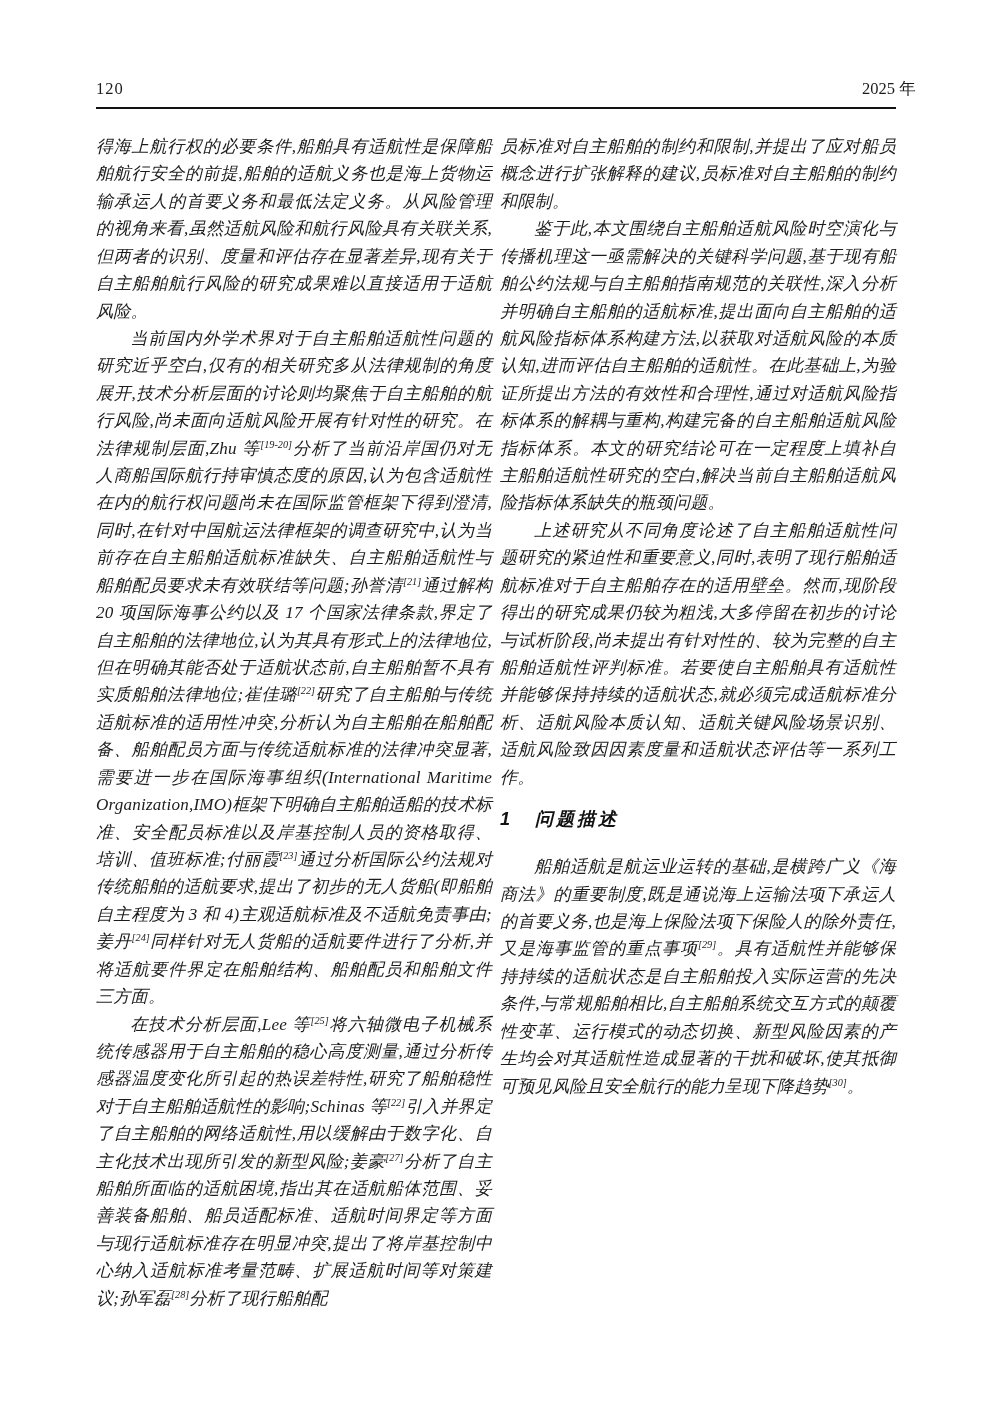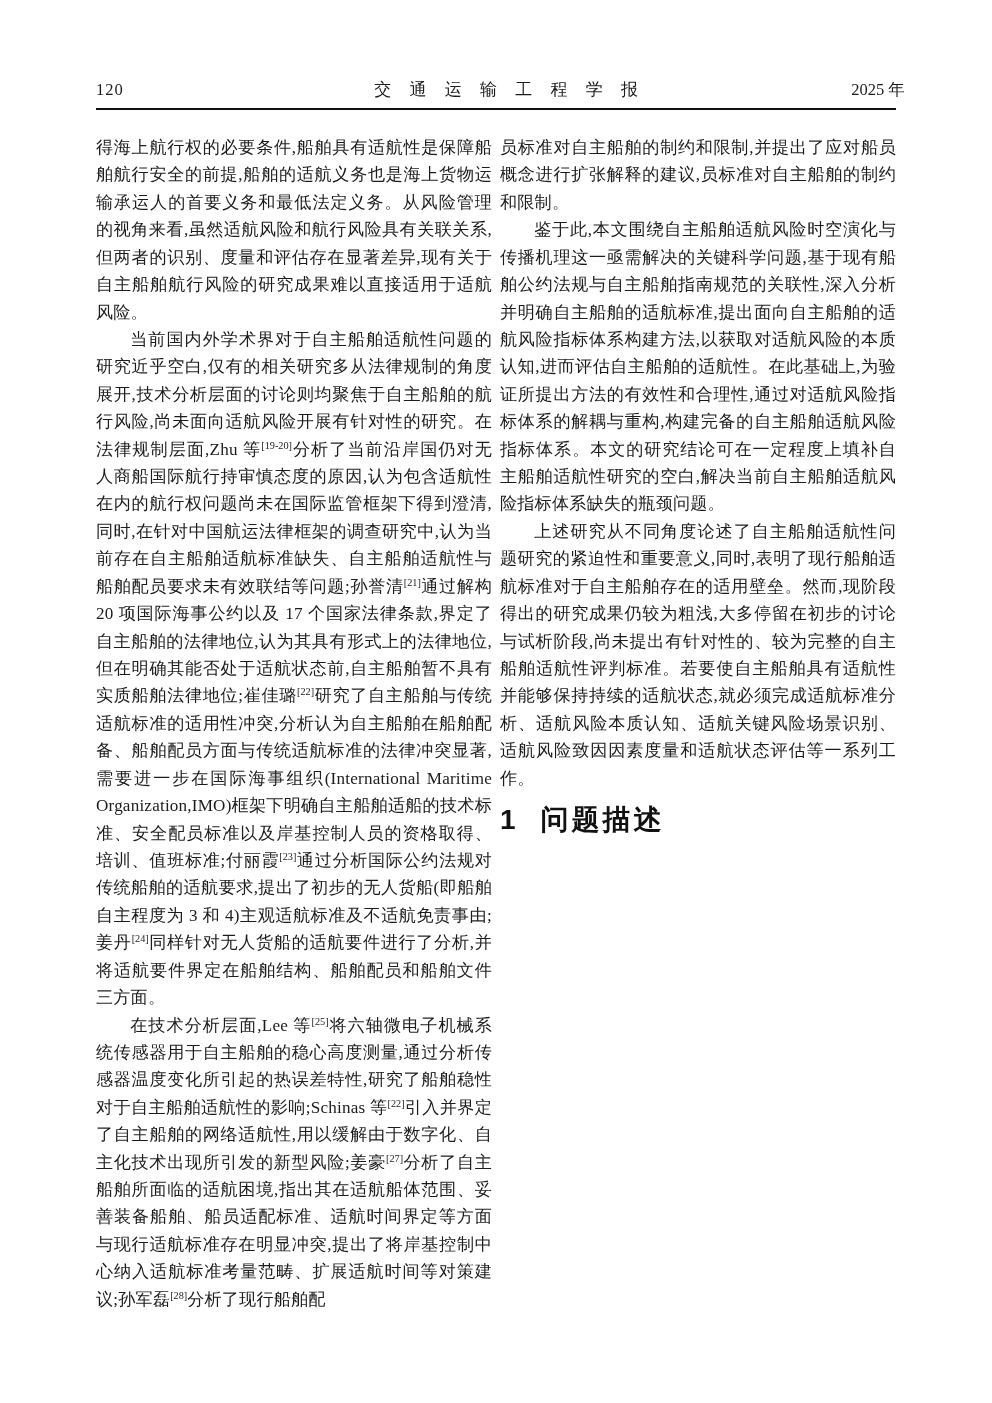--- a/index.html
+++ b/index.html
@@ -6,84 +6,85 @@
   .page{
     position:relative;
     width:992px;height:1403px;
     margin:0 auto;
     background:#ffffff;
     color:#1c1c1c;
     font-family:"Liberation Serif","DejaVu Serif",serif;
     box-sizing:border-box;
   }
   .header{
-    padding:78px 69px 0 96px;
+    padding:78px 40px 0 96px;
     display:flex;
     align-items:baseline;
     justify-content:space-between;
     font-size:16.5px;
   }
   .page-number{width:90px;text-align:left;letter-spacing:1px;}
   .journal-title{flex:1;text-align:center;letter-spacing:7px;font-size:17px;}
-  .issue-year{width:90px;text-align:center;}
+  .issue-year{width:90px;text-align:left;}
   .header-rule{
     margin:7px 96px 0 96px;
     border:none;
     border-top:2.5px solid #111;
     height:0;
   }
   .columns{
     display:flex;
     gap:8px;
     padding:24px 96px 0 96px;
+    font-style:italic;
   }
   .col{
     width:398px;
     font-size:17.1px;
     line-height:27.42px;
     text-align:justify;
     text-justify:inter-ideograph;
     letter-spacing:0.2px;
   }
   .col p{margin:0;}
   .col p.indent{text-indent:2em;}
   .ref{
     font-size:0.6em;
     vertical-align:0.55em;
     line-height:0;
     letter-spacing:0;
   }
   .col h2{
     font-family:"Liberation Sans","DejaVu Sans",sans-serif;
-    font-size:28px;
+    font-size:18px;
     font-weight:bold;
     color:#111;
     margin:15px 0 21px 0;
     line-height:26px;
     letter-spacing:1px;
   }
   .col h2 .sec-num{margin-right:24px;}
   .col h2 .sec-title{letter-spacing:3px;}
 </style>
 </head>
 <body>
 
 <div class="page">
   <div class="header">
     <span class="page-number">120</span>
-    <span class="journal-title">交 通 运 输 工 程 学 报</span>
     <span class="issue-year">2025 年</span>
   </div>
   <hr class="header-rule">
   <div class="columns">
     <div class="col">
         <p class="">得海上航行权的必要条件,船舶具有适航性是保障船舶航行安全的前提,船舶的适航义务也是海上货物运输承运人的首要义务和最低法定义务。从风险管理的视角来看,虽然适航风险和航行风险具有关联关系,但两者的识别、度量和评估存在显著差异,现有关于自主船舶航行风险的研究成果难以直接适用于适航风险。</p>
         <p class="indent">当前国内外学术界对于自主船舶适航性问题的研究近乎空白,仅有的相关研究多从法律规制的角度展开,技术分析层面的讨论则均聚焦于自主船舶的航行风险,尚未面向适航风险开展有针对性的研究。在法律规制层面,Zhu 等<span class="ref">[19-20]</span>分析了当前沿岸国仍对无人商船国际航行持审慎态度的原因,认为包含适航性在内的航行权问题尚未在国际监管框架下得到澄清,同时,在针对中国航运法律框架的调查研究中,认为当前存在自主船舶适航标准缺失、自主船舶适航性与船舶配员要求未有效联结等问题;孙誉清<span class="ref">[21]</span>通过解构 20 项国际海事公约以及 17 个国家法律条款,界定了自主船舶的法律地位,认为其具有形式上的法律地位,但在明确其能否处于适航状态前,自主船舶暂不具有实质船舶法律地位;崔佳璐<span class="ref">[22]</span>研究了自主船舶与传统适航标准的适用性冲突,分析认为自主船舶在船舶配备、船舶配员方面与传统适航标准的法律冲突显著,需要进一步在国际海事组织(International Maritime Organization,IMO)框架下明确自主船舶适船的技术标准、安全配员标准以及岸基控制人员的资格取得、培训、值班标准;付丽霞<span class="ref">[23]</span>通过分析国际公约法规对传统船舶的适航要求,提出了初步的无人货船(即船舶自主程度为 3 和 4)主观适航标准及不适航免责事由;姜丹<span class="ref">[24]</span>同样针对无人货船的适航要件进行了分析,并将适航要件界定在船舶结构、船舶配员和船舶文件三方面。</p>
         <p class="indent">在技术分析层面,Lee 等<span class="ref">[25]</span>将六轴微电子机械系统传感器用于自主船舶的稳心高度测量,通过分析传感器温度变化所引起的热误差特性,研究了船舶稳性对于自主船舶适航性的影响;Schinas 等<span class="ref">[22]</span>引入并界定了自主船舶的网络适航性,用以缓解由于数字化、自主化技术出现所引发的新型风险;姜豪<span class="ref">[27]</span>分析了自主船舶所面临的适航困境,指出其在适航船体范围、妥善装备船舶、船员适配标准、适航时间界定等方面与现行适航标准存在明显冲突,提出了将岸基控制中心纳入适航标准考量范畴、扩展适航时间等对策建议;孙军磊<span class="ref">[28]</span>分析了现行船舶配</p>
       </div>
     <div class="col">
         <p class="">员标准对自主船舶的制约和限制,并提出了应对船员概念进行扩张解释的建议,员标准对自主船舶的制约和限制。</p>
         <p class="indent">鉴于此,本文围绕自主船舶适航风险时空演化与传播机理这一亟需解决的关键科学问题,基于现有船舶公约法规与自主船舶指南规范的关联性,深入分析并明确自主船舶的适航标准,提出面向自主船舶的适航风险指标体系构建方法,以获取对适航风险的本质认知,进而评估自主船舶的适航性。在此基础上,为验证所提出方法的有效性和合理性,通过对适航风险指标体系的解耦与重构,构建完备的自主船舶适航风险指标体系。本文的研究结论可在一定程度上填补自主船舶适航性研究的空白,解决当前自主船舶适航风险指标体系缺失的瓶颈问题。</p>
         <p class="indent">上述研究从不同角度论述了自主船舶适航性问题研究的紧迫性和重要意义,同时,表明了现行船舶适航标准对于自主船舶存在的适用壁垒。然而,现阶段得出的研究成果仍较为粗浅,大多停留在初步的讨论与试析阶段,尚未提出有针对性的、较为完整的自主船舶适航性评判标准。若要使自主船舶具有适航性并能够保持持续的适航状态,就必须完成适航标准分析、适航风险本质认知、适航关键风险场景识别、适航风险致因因素度量和适航状态评估等一系列工作。</p>
         <h2><span class="sec-num">1</span><span class="sec-title">问题描述</span></h2>
+        <p class="indent">船舶适航是航运业运转的基础,是横跨广义《海商法》的重要制度,既是通说海上运输法项下承运人的首要义务,也是海上保险法项下保险人的除外责任,又是海事监管的重点事项<span class="ref">[29]</span>。具有适航性并能够保持持续的适航状态是自主船舶投入实际运营的先决条件,与常规船舶相比,自主船舶系统交互方式的颠覆性变革、运行模式的动态切换、新型风险因素的产生均会对其适航性造成显著的干扰和破坏,使其抵御可预见风险且安全航行的能力呈现下降趋势<span class="ref">[30]</span>。</p>
       </div>
   </div>
 </div>
 
 </body></html>

